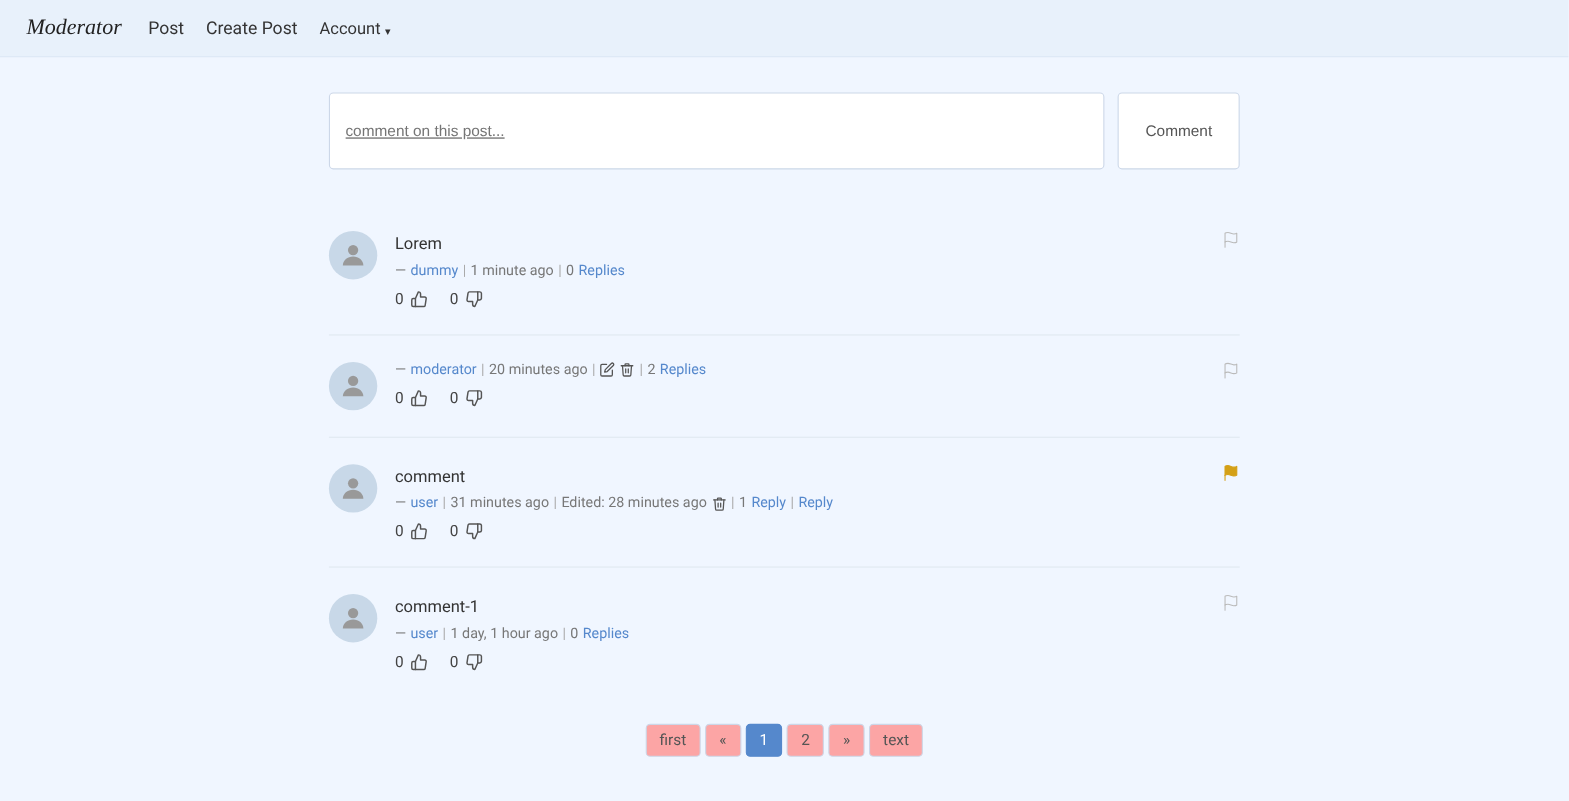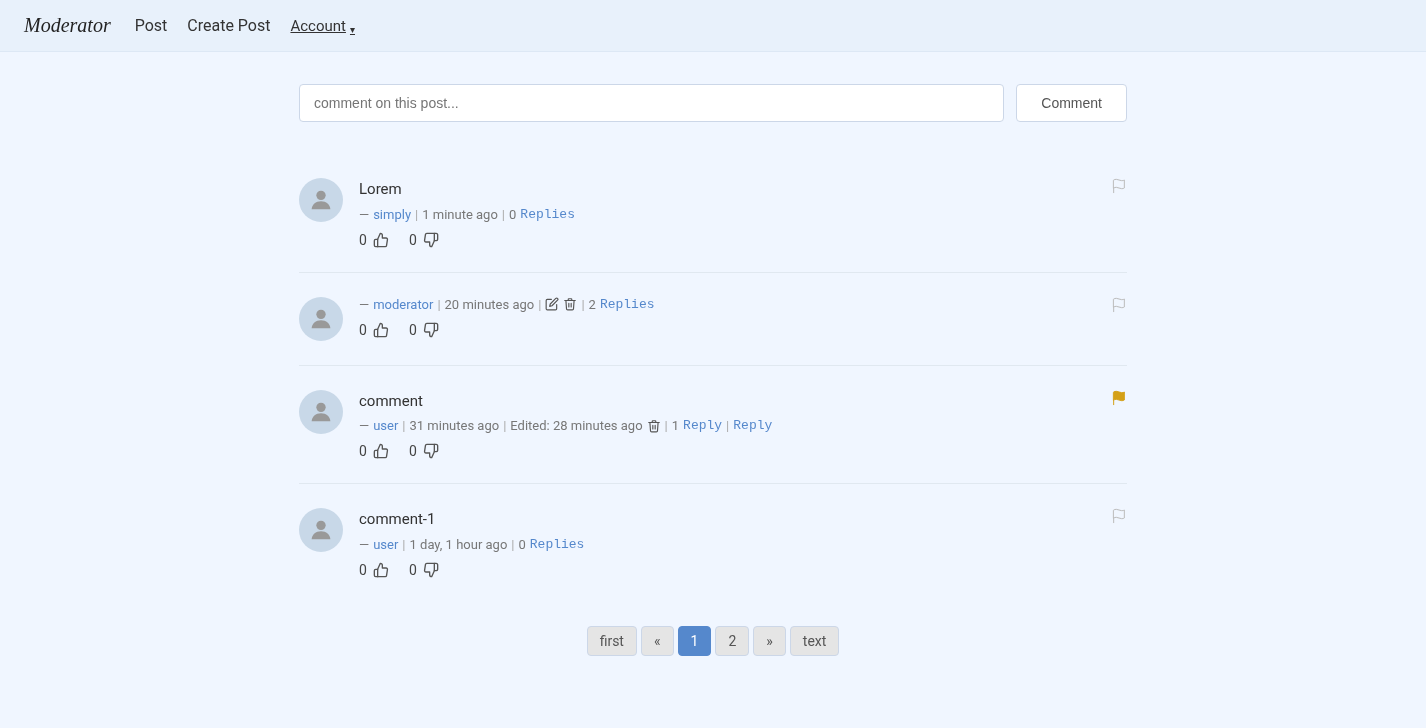--- a/index.html
+++ b/index.html
@@ -29,46 +29,46 @@
       margin-right: 20px;
       cursor: pointer;
     }
     .navbar-account {
       color: #333;
       font-size: 15px;
       cursor: pointer;
       display: flex;
       align-items: flex-end;
       gap: 4px;
-      text-decoration: underline;
     }
     .navbar-account .caret { font-size: 10px; }
 
     
     .main {
       max-width: 860px;
       margin: 0 auto;
       padding: 32px 16px 40px;
     }
 
     
     .comment-input-row {
       display: flex;
       gap: 12px;
       margin-bottom: 32px;
     }
     .comment-input {
       flex: 1;
       border: 1px solid #ccd7e8;
       border-radius: 4px;
-      padding: 10px 14px;
+      padding: 26px 14px;
       font-size: 14px;
       color: #555;
       background: #fff;
       outline: none;
+      text-decoration: underline;
     }
     .comment-btn {
       padding: 10px 24px;
       background: #fff;
       border: 1px solid #ccd7e8;
       border-radius: 4px;
       color: #555;
       font-size: 14px;
       cursor: pointer;
     }
@@ -111,21 +111,21 @@
     }
     .comment-meta .dash { color: #777; }
     .comment-meta .author { color: #5588cc; cursor: pointer; }
     .comment-meta .sep { color: #aaa; }
     .comment-meta .icon-btn {
       cursor: pointer;
       color: #777;
       display: inline-flex;
       align-items: center;
     }
-    .comment-meta .replies-link { color: #5588cc; cursor: pointer; font-family: Liberation Mono, monospace; }
+    .comment-meta .replies-link { color: #5588cc; cursor: pointer; }
 
     .vote-row {
       display: flex;
       align-items: center;
       gap: 20px;
       margin-top: 4px;
     }
     .vote-group {
       display: flex;
       align-items: center;
@@ -154,21 +154,21 @@
     .pagination {
       display: flex;
       justify-content: center;
       align-items: center;
       gap: 4px;
       padding: 24px 0 8px;
     }
     .page-btn {
       padding: 6px 12px;
       border: 1px solid #ccd7e8;
-      background: #e5e5e5;
+      background: #fca5a5;
       border-radius: 4px;
       color: #555;
       font-size: 14px;
       cursor: pointer;
       text-decoration: none;
     }
     .page-btn.active {
       background: #5588cc;
       color: #fff;
       border-color: #5588cc;
@@ -199,21 +199,21 @@
     <div class="avatar">
           <svg viewBox="0 0 24 24" xmlns="http://www.w3.org/2000/svg">
     <circle cx="12" cy="8" r="4" fill="#999"></circle>
     <path d="M4 20c0-4 3.6-7 8-7s8 3 8 7" fill="#999"></path>
   </svg>
         </div>
     <div class="comment-body">
       <div class="comment-text">Lorem</div>
       <div class="comment-meta">
             <span class="dash">—</span>
-    <a class="author">simply</a>
+    <a class="author">dummy</a>
     <span class="sep">|</span>
     <span>1 minute ago</span>
             <span class="sep">|</span>
     <span>0</span>
     <a class="replies-link">Replies</a>
           </div>
       <div class="vote-row">
         <div class="vote-group">
           <span>0</span>
           <span class="vote-btn">

